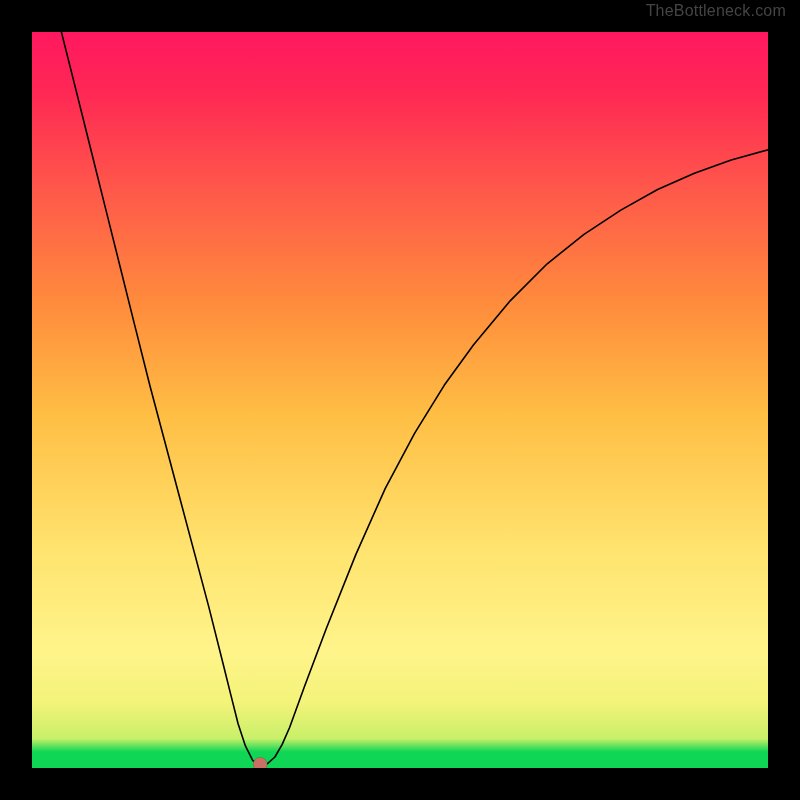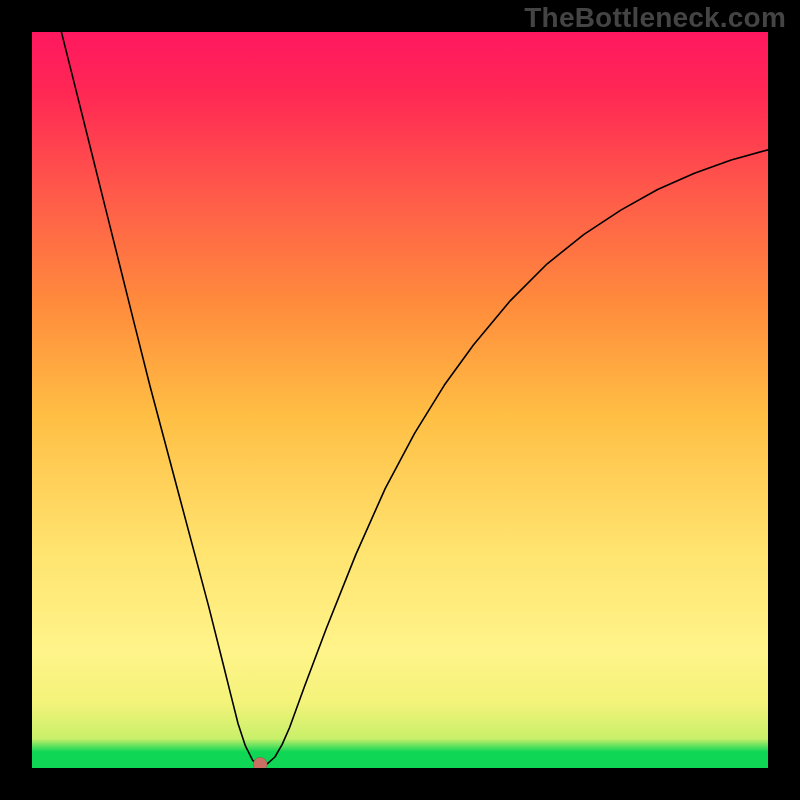--- a/index.html
+++ b/index.html
@@ -15,22 +15,22 @@
     position: relative;
     width: 800px;
     height: 800px;
     background: #000;
   }
   .watermark {
     position: absolute;
     top: 2px;
     right: 14px;
     color: #444;
-    font-size: 28px;
-    font-weight: 700;
+    font-size: 16px;
+    font-weight: 400;
     letter-spacing: 0.2px;
     text-align: right;
     z-index: 5;
   }
   .plot-area {
     position: absolute;
     left: 32px;
     top: 32px;
     width: 736px;
     height: 736px;

